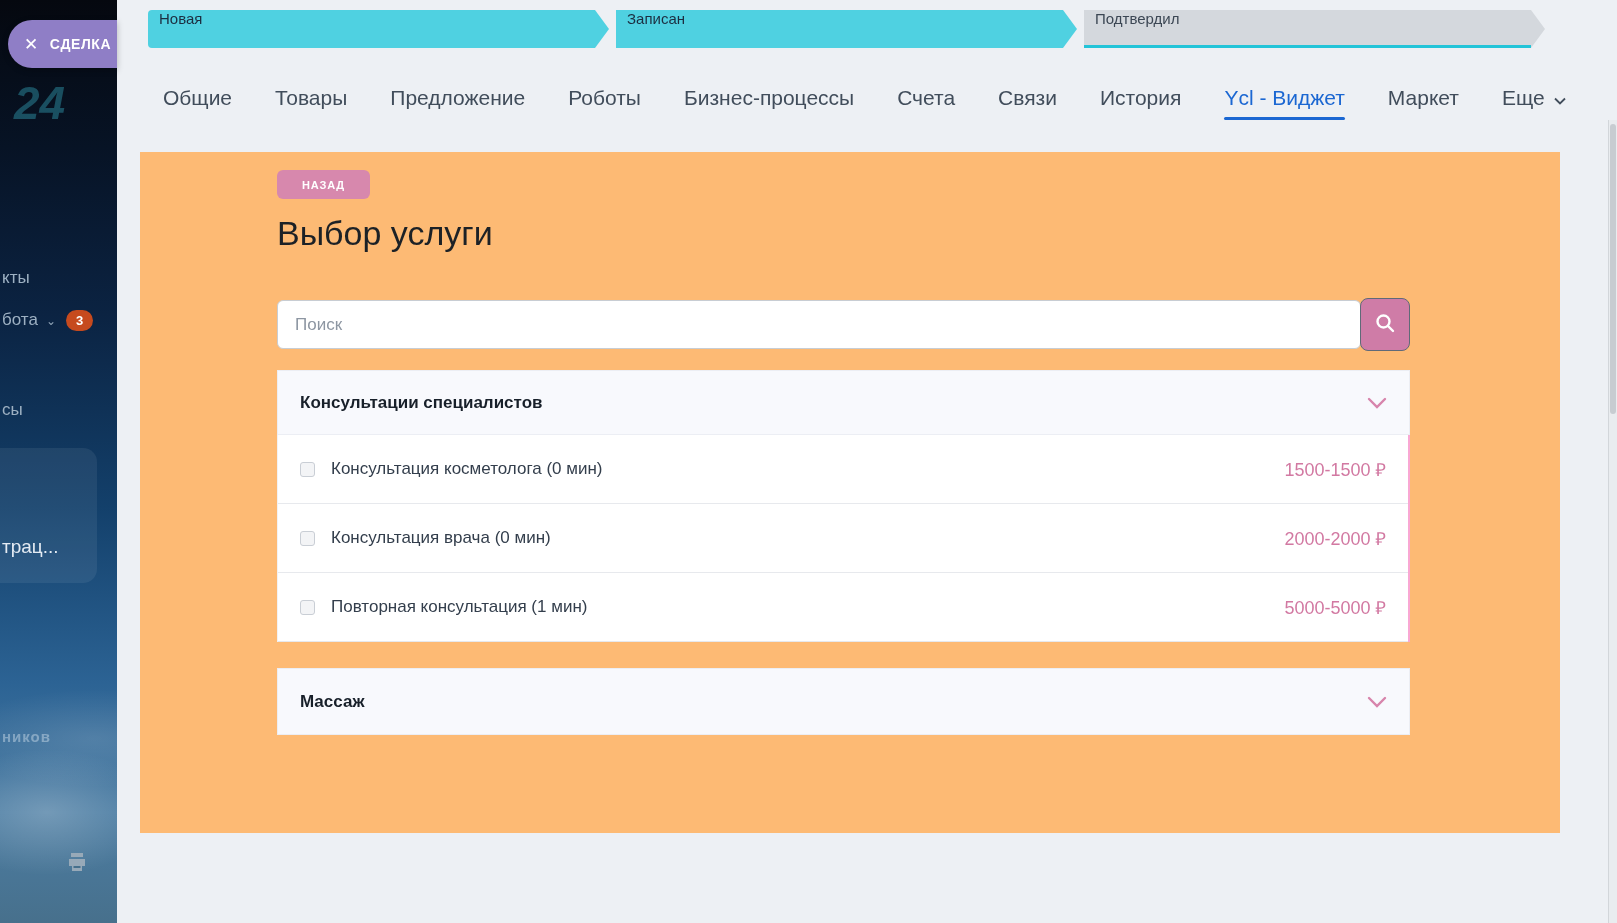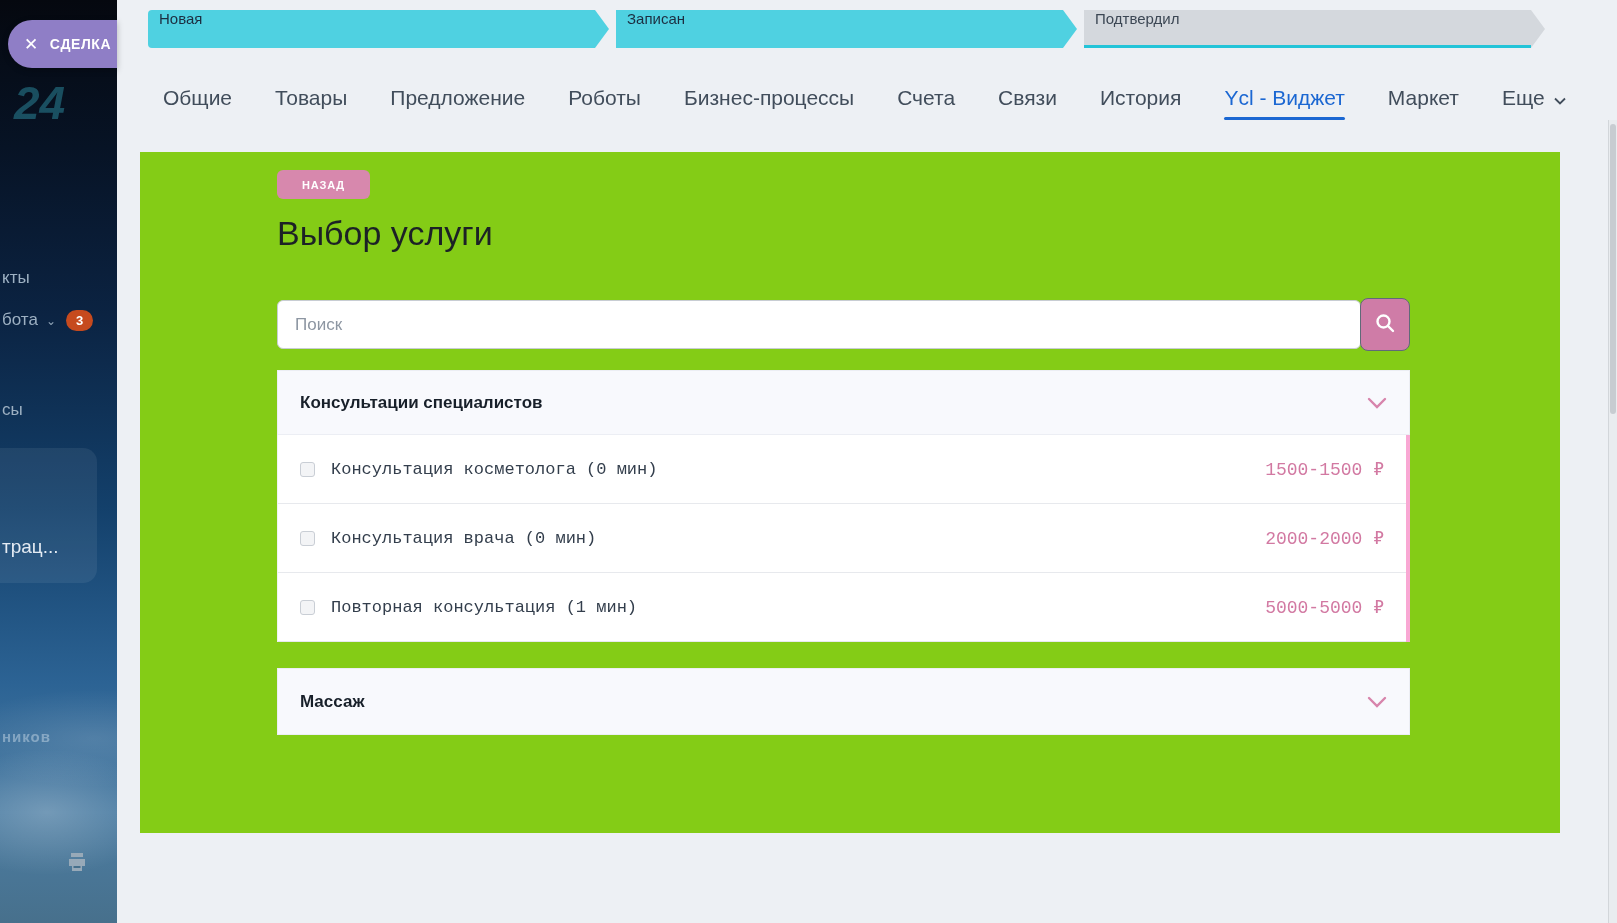--- a/index.html
+++ b/index.html
@@ -61,21 +61,21 @@
   .stage.first { border-radius:4px 0 0 4px; }
 
   
   .tabs { position:absolute; left:46px; top:75px; height:45px; display:flex; gap:43px; }
   .tab { position:relative; height:45px; display:flex; align-items:center; font-size:21px; color:#414d5b; cursor:pointer; white-space:nowrap; }
   .tab.active { color:#1b67d2; }
   .tab.active .tab-underline { position:absolute; left:0; right:0; bottom:0; height:3px; background:#1b67d2; border-radius:2px; }
   .tab .more-chevron { margin-left:9px; color:#414d5b; }
 
   
-  .card { position:absolute; left:23px; top:152px; width:1420px; height:681px; background:#84cc16; }
+  .card { position:absolute; left:23px; top:152px; width:1420px; height:681px; background:#fdba74; }
 
   .back-btn {
     position:absolute; left:137px; top:18px; width:93px; height:29px;
     background:#d788ad; border:none; border-radius:6px; color:#fff;
     font-family:"Liberation Sans", sans-serif;
     font-size:11px; font-weight:700; letter-spacing:0.8px; cursor:pointer;
   }
   .widget-title { position:absolute; left:137px; top:62px; font-size:34px; font-weight:400; color:#1c2126; }
 
   .search-row { position:absolute; left:137px; top:146px; width:1133px; height:54px; }
@@ -91,21 +91,21 @@
     display:flex; align-items:center; justify-content:center; cursor:pointer;
   }
 
   .acc { position:absolute; left:137px; width:1133px; }
   .acc-header {
     height:65px; background:#f8f9fd; border:1px solid #eceef4;
     display:flex; align-items:center; padding:0 22px; cursor:pointer;
   }
   .acc-title { font-size:17px; font-weight:700; color:#18202a; }
   .acc-chevron { margin-left:auto; display:flex; align-items:center; }
-  .rows { border-left:1px solid #f1f2f5; border-right:4px solid #f9a8d4;font-family:Liberation Mono, monospace; }
+  .rows { border-left:1px solid #f1f2f5; border-right:2px solid #f9a8d4; }
   .row {
     height:69px; display:flex; align-items:center; padding:0 22px;
     border-bottom:1px solid #e7e9ed; background:#fff;
   }
   .checkbox {
     width:15px; height:15px; border:1px solid #c9ced5; background:#f3f4f6;
     border-radius:3px; margin-right:16px; flex:0 0 auto; cursor:pointer;
   }
   .service-name { font-size:17px; color:#333e4c; }
   .service-price { margin-left:auto; font-size:18px; color:#d279a2; }

